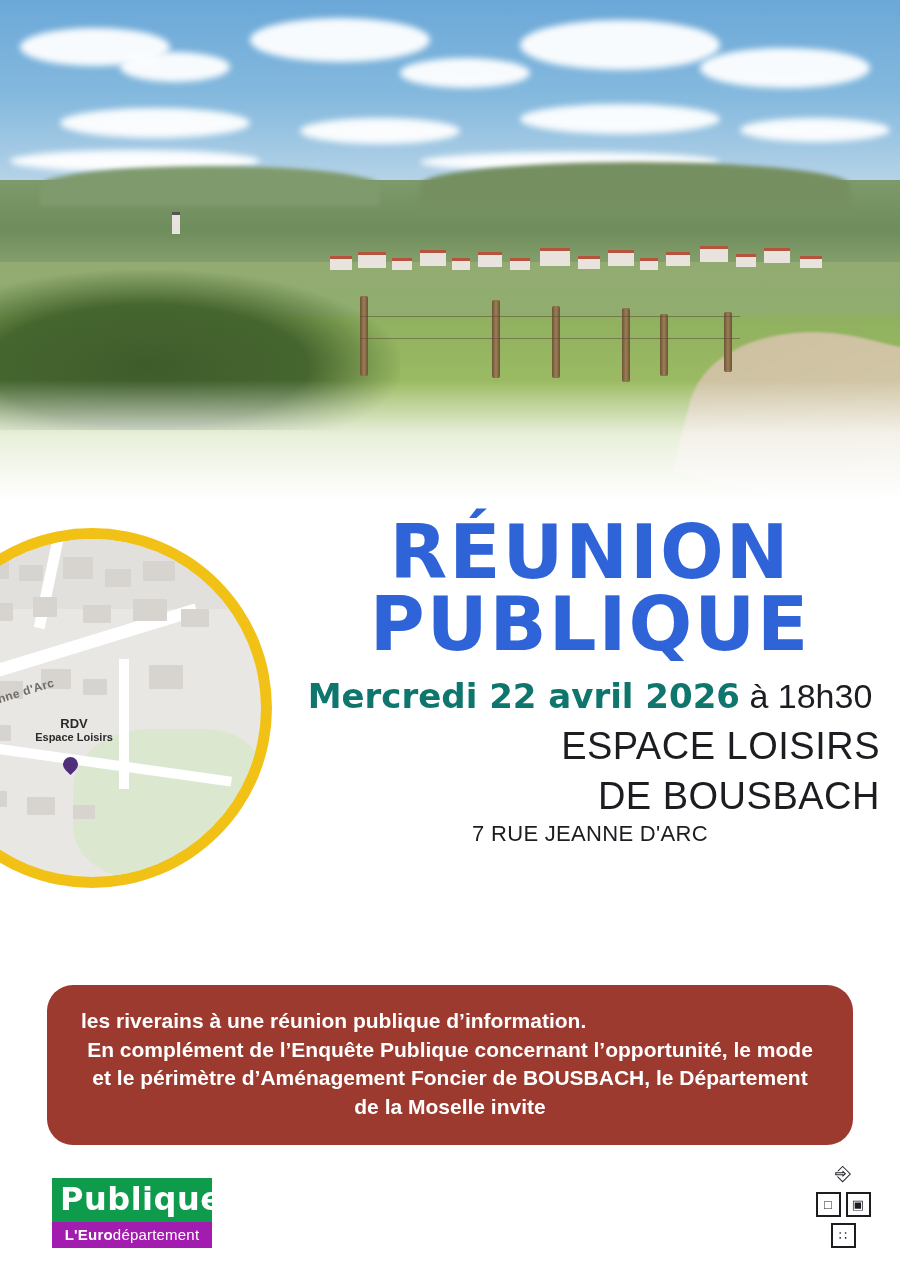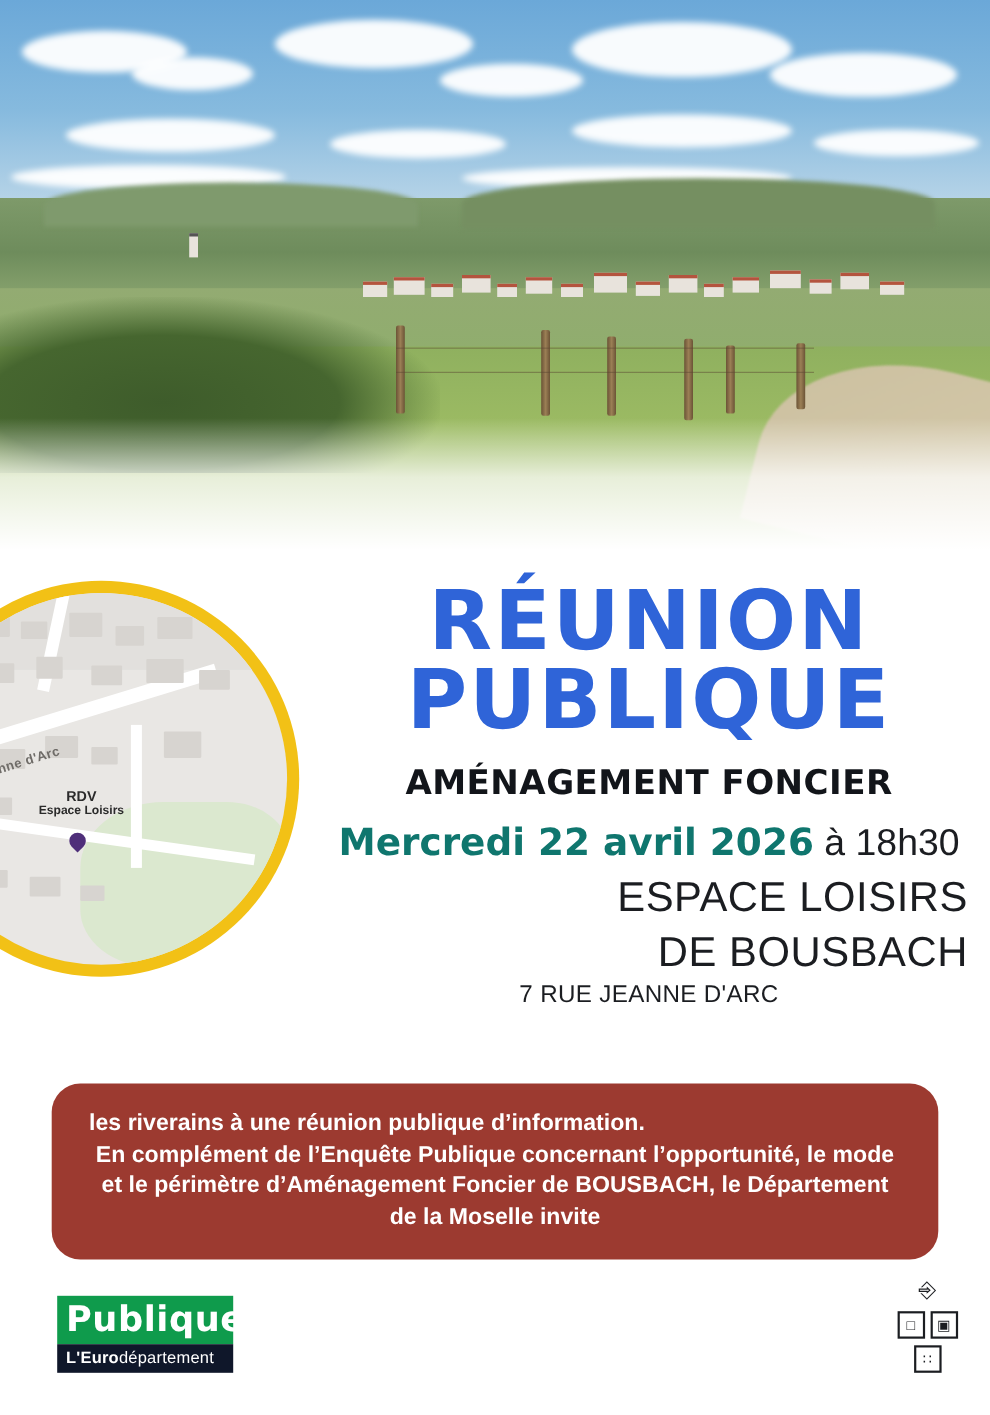--- a/index.html
+++ b/index.html
@@ -172,21 +172,21 @@
     left: 140px; top: 218px;
     width: 15px; height: 15px;
     background: #4f2f7a;
     border-radius: 50% 50% 50% 0;
     transform: rotate(-45deg);
   }
 
   
   .headline {
     position: absolute;
-    top: 528px; left: 300px;
+    top: 516px; left: 300px;
     width: 580px;
     text-align: center;
   }
   .h-main {
     font-family: "DejaVu Sans", sans-serif;
     font-weight: 800;
     color: #2f64d8;
     font-size: 75px;
     line-height: 0.96;
     letter-spacing: 2px;
@@ -253,25 +253,25 @@
   .logo-top {
     background: #0f9b4c;
     color: #ffffff;
     font-family: "DejaVu Sans", sans-serif;
     font-weight: 800;
     font-size: 32px;
     padding: 2px 8px 4px;
     letter-spacing: .5px;
   }
   .logo-bot {
-    background: #0f172a;
+    background: #a21caf;
     color: #ffffff;
     font-size: 15px;
     padding: 4px 8px 5px;
-    text-align: left;
+    text-align: center;
     letter-spacing: .2px;
   }
   .logo-bot b { font-weight: 800; }
 
   .contact {
     position: absolute;
     left: 252px; top: 1196px;
     font-size: 23px;
     color: #1b1d21;
     line-height: 1.45;
@@ -399,21 +399,20 @@
       <div class="rdv-t">RDV</div>
       <div class="rdv-s">Espace Loisirs</div>
     </div>
     <div class="map-pin"></div>
   </div>
 </div>
 
 <div class="headline">
   <div class="h-main">RÉUNION</div>
   <div class="h-main">PUBLIQUE</div>
-  <div class="h-sub">AMÉNAGEMENT FONCIER</div>
   <div class="h-date">
     <b>Mercredi 22 avril 2026</b><span> à 18h30</span>
   </div>
   <div class="h-place">ESPACE LOISIRS</div>
   <div class="h-place">DE BOUSBACH</div>
   <div class="h-addr">7 RUE JEANNE D'ARC</div>
 </div>
 
 <div class="panel">
   <p>les riverains à une réunion publique d’information.</p>

